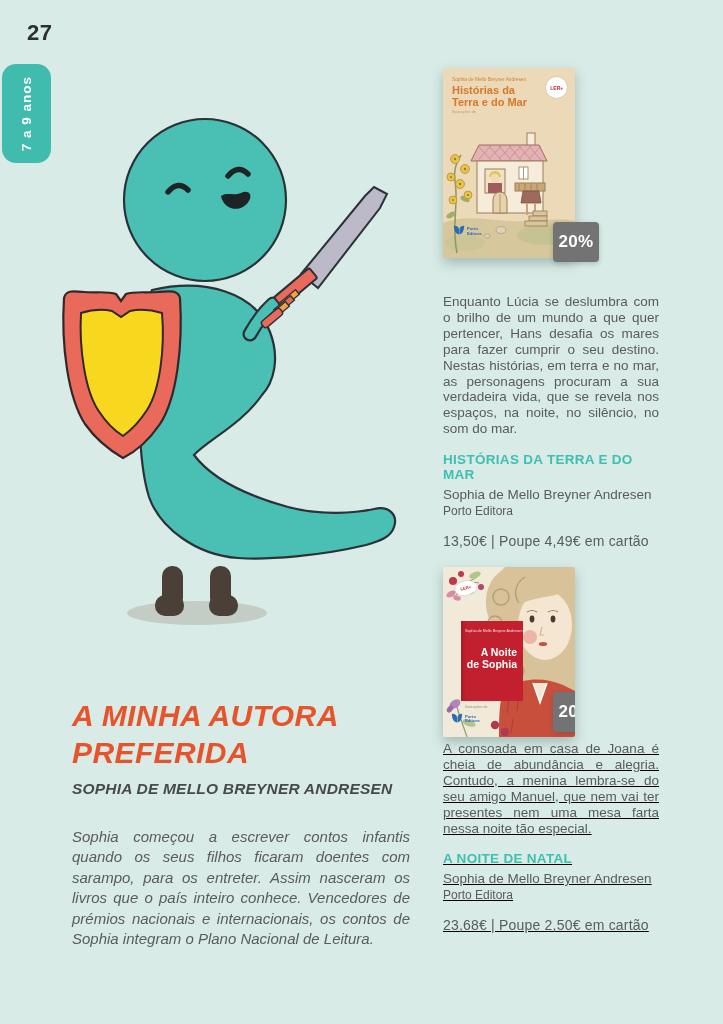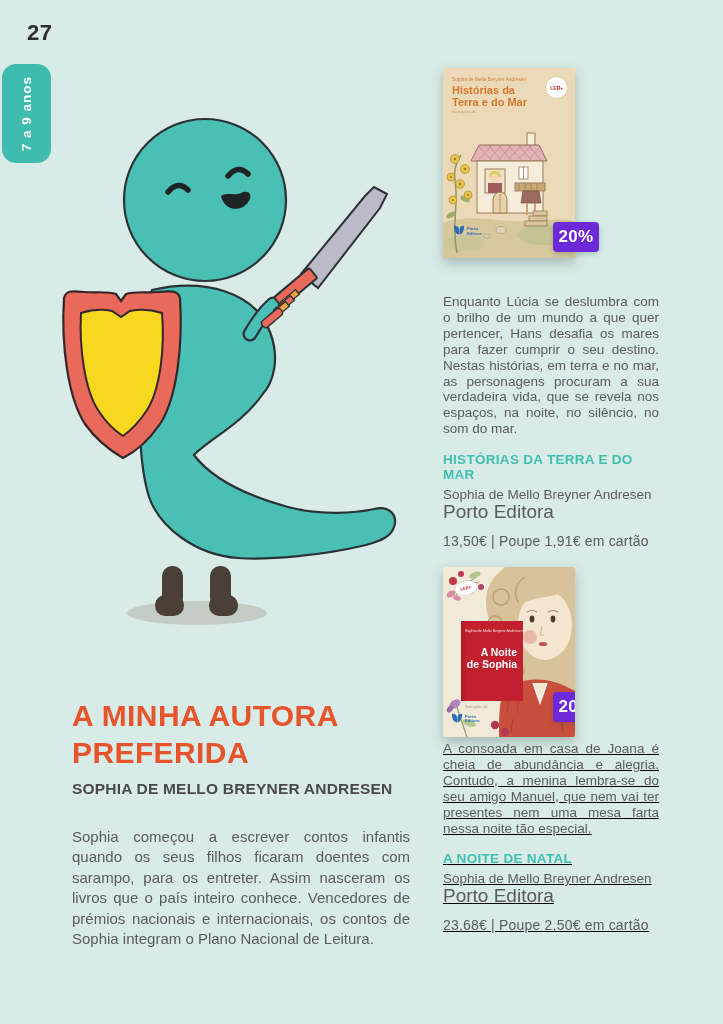--- a/index.html
+++ b/index.html
@@ -8,21 +8,21 @@
   .page { position:relative; width:723px; height:1024px; background:#d8ebe6; overflow:hidden; }
 
   .page-number { position:absolute; left:27px; top:20px; font-size:22px; font-weight:bold; color:#2e2f31; letter-spacing:.5px; }
 
   .age-tab { position:absolute; left:2px; top:64px; width:49px; height:99px; background:#3fbcae; border-radius:14px;
              display:flex; align-items:center; justify-content:center; }
   .age-tab span { writing-mode:vertical-rl; transform:rotate(180deg); color:#fff; font-weight:bold; font-size:13.5px; letter-spacing:1px; white-space:nowrap; }
 
   .mascot { position:absolute; left:0; top:0; width:723px; height:1024px; }
 
-  .feature { position:absolute; left:72px; top:697px; width:342px; }
+  .feature { position:absolute; left:72px; top:697px; width:342px;font-style:italic; }
   .feature-title { font-size:30px; font-weight:bold; color:#e7532b; line-height:37px; letter-spacing:.4px; }
   .feature-subtitle { margin-top:9px; font-size:15.5px; font-weight:bold; color:#48494b; letter-spacing:.2px; }
   .feature-body { margin-top:29px; font-size:15px; line-height:20.4px; color:#5a5b5d; text-align:justify; width:338px; }
 
   .book-section { position:absolute; left:443px; width:216px; }
   .book-section.first { top:68px; }
   .book-section.second { top:567px;text-decoration:underline; }
 
   .cover { position:relative; border-radius:2px; box-shadow:0 5px 12px rgba(70,95,90,.35); }
   .cover1 { width:132px; height:190px; background:#ecd9b8; }
@@ -45,31 +45,31 @@
                 transform:rotate(-12deg); display:flex; align-items:center; justify-content:center; box-shadow:0 0 2px rgba(0,0,0,.2); }
   .ler-badge2 span { font-size:6px; transform:scale(.7); font-weight:bold; color:#d02b27; }
 
   .red-block { position:absolute; left:18px; top:54px; width:62px; height:80px; background:#c2202f;
                background:linear-gradient(90deg,#a81a28 0%, #c2202f 9%, #c2202f 100%); }
   .rb-author { position:absolute; left:4px; top:8px; width:56px; font-size:6px; transform:scale(.62); transform-origin:left top;
                color:rgba(255,255,255,.85); white-space:nowrap; }
   .rb-title { position:absolute; right:6px; top:26px; text-align:right; color:#fff; font-weight:bold; font-size:10.5px; line-height:11.5px; }
   .c2-credit { position:absolute; left:22px; top:138px; font-size:6px; transform:scale(.6); transform-origin:left top; color:#9b8f85; white-space:nowrap; }
 
-  .discount-badge { position:absolute; width:46px; height:30px; background:#6d28d9; border-radius:4px;
+  .discount-badge { position:absolute; width:46px; height:40px; background:#737373; border-radius:4px;
                     display:flex; align-items:center; justify-content:center; color:#fff; font-weight:bold; font-size:17px; letter-spacing:.3px;
                     box-shadow:0 2px 5px rgba(40,70,65,.25); }
   .first .discount-badge { left:110px; top:154px; }
   .second .discount-badge { left:110px; top:125px; }
 
   .book-desc { margin-top:36px; font-size:13.5px; line-height:15.9px; text-align:justify; color:#5a5b5d; }
   .second .book-desc { margin-top:4px; }
   .book-title { margin-top:15px; font-size:13.5px; font-weight:bold; color:#3fbfb1; letter-spacing:.3px; }
   .book-author { margin-top:4px; font-size:13.5px; line-height:17px; color:#5a5b5d; }
-  .book-publisher { font-size:19px; line-height:17px; color:#5a5b5d; }
+  .book-publisher { font-size:12px; line-height:17px; color:#5a5b5d; }
   .book-price { margin-top:13px; font-size:14px; color:#5a5b5d; letter-spacing:.2px; }
 </style>
 </head>
 <body>
 
 <div class="page">
 
   <div class="page-number">27</div>
 
   <div class="age-tab">
@@ -225,21 +225,21 @@
           <div>Editora</div>
         </div>
       </div>
       <div class="discount-badge">20%</div>
     </div>
 
     <p class="book-desc">Enquanto Lúcia se deslumbra com o brilho de um mundo a que quer pertencer, Hans desafia os mares para fazer cumprir o seu destino. Nestas histórias, em terra e no mar, as personagens procuram a sua verdadeira vida, que se revela nos espaços, na noite, no silêncio, no som do mar.</p>
     <div class="book-title">HISTÓRIAS DA TERRA E DO MAR</div>
     <div class="book-author">Sophia de Mello Breyner Andresen</div>
     <div class="book-publisher">Porto Editora</div>
-    <div class="book-price">13,50€ | Poupe 1,91€ em cartão</div>
+    <div class="book-price">13,50€ | Poupe 4,49€ em cartão</div>
   </div>
 
   <div class="book-section second">
     <div class="cover cover2">
       <svg class="art" width="132" height="170" viewBox="0 0 132 170" aria-hidden="true">
         <rect width="132" height="170" fill="#f2ead9"></rect>
 
         <path d="M58,4 C38,18 40,48 52,62 C42,78 50,96 66,98 C58,112 68,126 84,120 L132,124 L132,0 L62,0 Z" fill="#d8c29a"></path>
         <g fill="none" stroke="#b59e78" stroke-width="1.4">
           <circle cx="58" cy="30" r="8"></circle>

